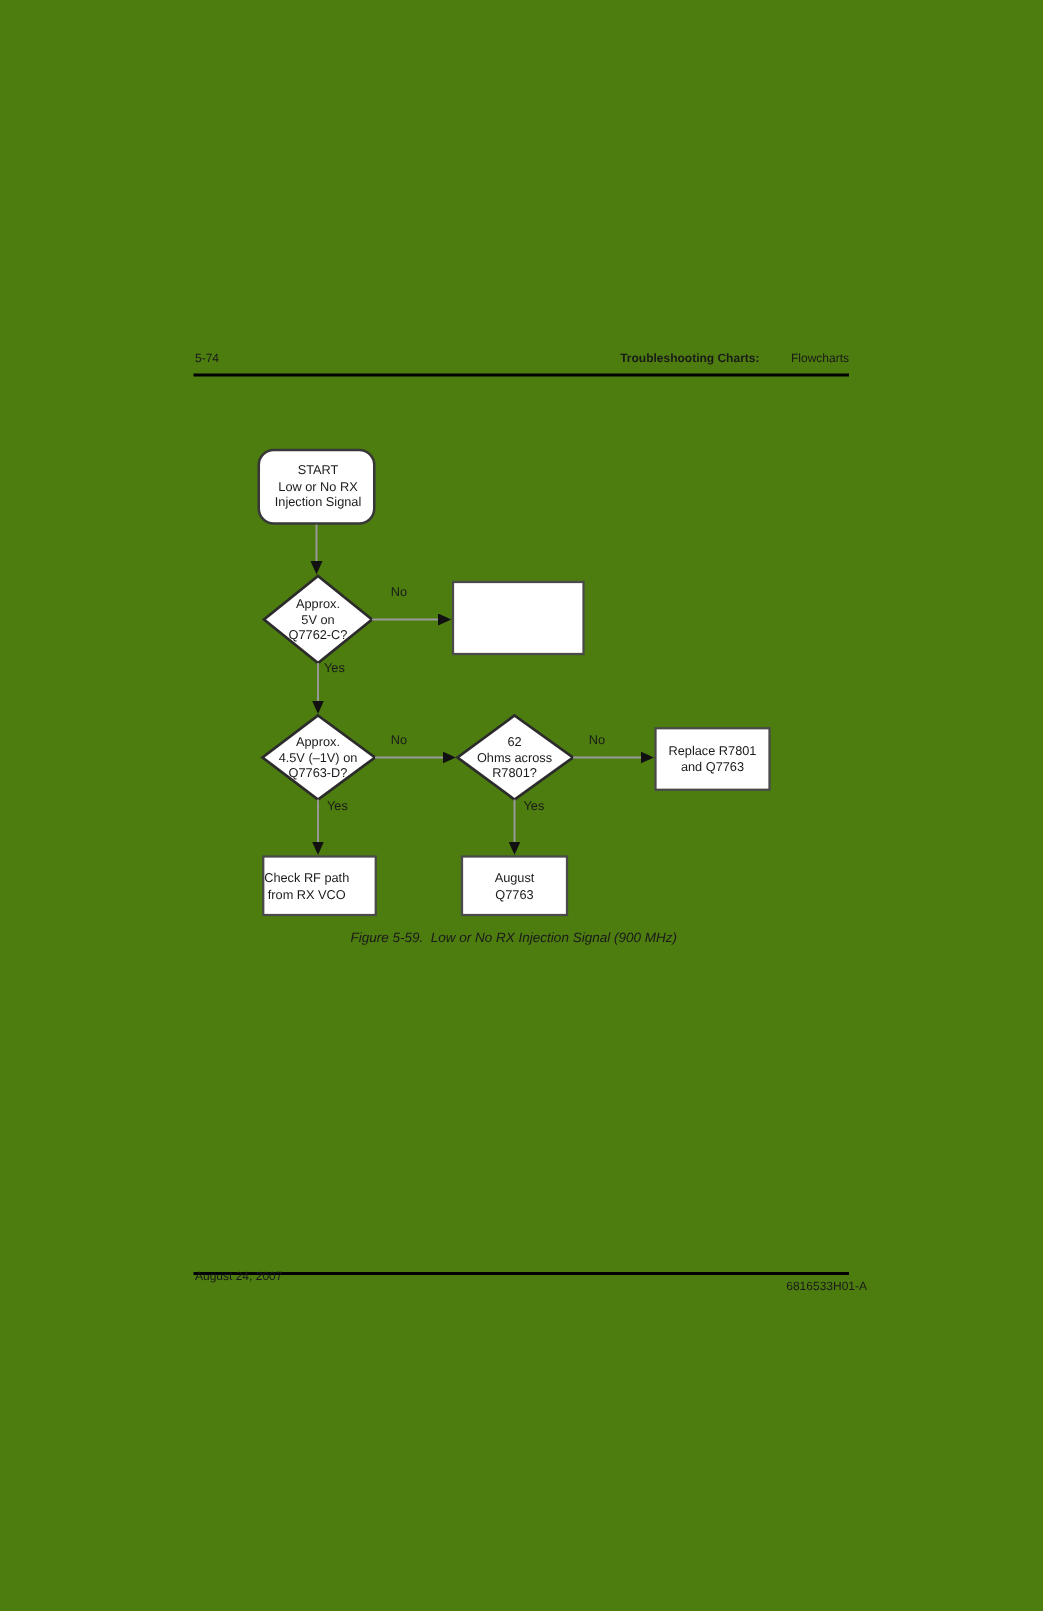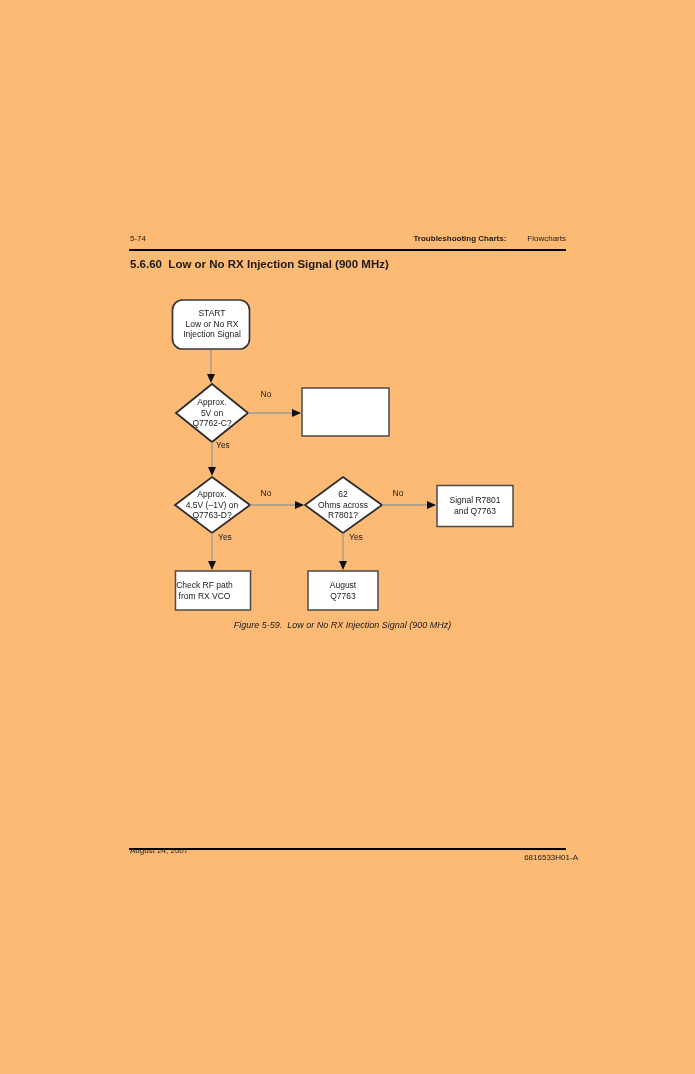--- a/index.html
+++ b/index.html
@@ -1,20 +1,20 @@
 <!DOCTYPE html>
 <html><head>
 <meta charset="utf-8">
 <style>
   * { margin:0; padding:0; box-sizing:border-box; }
   html,body { background:#ffffff; }
   .page {
     position:relative;
     width:695px; height:1074px;
-    background:#fdba74;
+    background:#4d7c0f;
     font-family:"Liberation Sans", sans-serif;
     color:#1a1a1a;
     overflow:hidden;
   }
   
   .header-page-num { position:absolute; left:130px; top:234px; font-size:8px; }
   .header-right    { position:absolute; right:129px; top:234px; font-size:8px; text-align:right; }
   .header-right .bold { font-weight:bold; }
   .header-right .reg  { margin-left:21px; }
   .header-rule { position:absolute; left:129px; top:249px; width:437px; height:2px; background:#000; }
@@ -53,21 +53,20 @@
 </head>
 <body>
 
 <div class="page">
 
   <div class="header-page-num">5-74</div>
   <div class="header-right">
     <span class="bold">Troubleshooting Charts:</span><span class="reg">Flowcharts</span>
   </div>
   <div class="header-rule"></div>
-  <div class="heading">5.6.60  Low or No RX Injection Signal (900 MHz)</div>
 
   <svg class="fc-svg" width="695" height="700" viewBox="0 0 695 700">
     <defs>
       <marker id="ah" markerUnits="userSpaceOnUse" markerWidth="10" markerHeight="9" refX="8" refY="4" orient="auto">
         <path d="M0,0 L9,4 L0,8 Z" fill="#111111"></path>
       </marker>
     </defs>
 
     <rect x="172.5" y="300" width="77" height="49" rx="10" ry="10" fill="#ffffff" stroke="#383838" stroke-width="1.7"></rect>
     <polygon points="212,384 248,413 212,442 176,413" fill="#ffffff" stroke="#2b2b2b" stroke-width="1.8"></polygon>
@@ -92,21 +91,21 @@
 Injection Signal</div>
   <div class="node-text t-d1">Approx.
 5V on
 Q7762-C?</div>
   <div class="node-text t-d2">Approx.
 4.5V (–1V) on
 Q7763-D?</div>
   <div class="node-text t-d3">62
 Ohms across
 R7801?</div>
-  <div class="node-text t-r7801">Signal R7801
+  <div class="node-text t-r7801">Replace R7801
 and Q7763</div>
   <div class="node-text t-rfpath">Check RF path
 from RX VCO</div>
   <div class="node-text t-q7763">August
 Q7763</div>
 
   <div class="edge-label l-no1">No</div>
   <div class="edge-label l-yes1">Yes</div>
   <div class="edge-label l-no2">No</div>
   <div class="edge-label l-no3">No</div>

